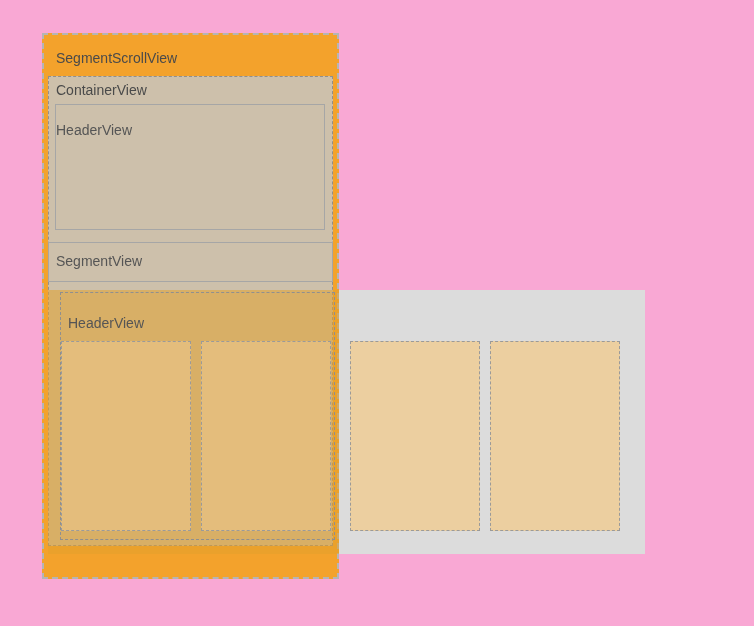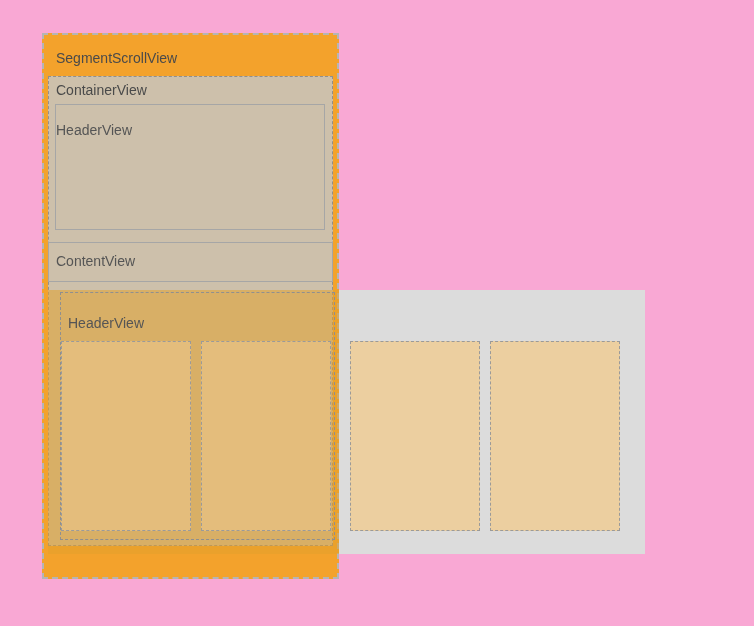--- a/index.html
+++ b/index.html
@@ -157,16 +157,16 @@
   <div class="box" id="content-frame"></div>
 
   <div class="page-cell inside" id="page-cell-1"></div>
   <div class="page-cell inside" id="page-cell-2"></div>
   <div class="page-cell outside" id="page-cell-3"></div>
   <div class="page-cell outside" id="page-cell-4"></div>
 
   <div class="label" id="segment-scroll-view-label">SegmentScrollView</div>
   <div class="label" id="container-view-label">ContainerView</div>
   <div class="label" id="header-view-label">HeaderView</div>
-  <div class="label" id="segment-view-label">ContentView</div>
+  <div class="label" id="segment-view-label">SegmentView</div>
   <div class="label" id="content-view-label">HeaderView</div>
 
 </div>
 
 </body></html>

